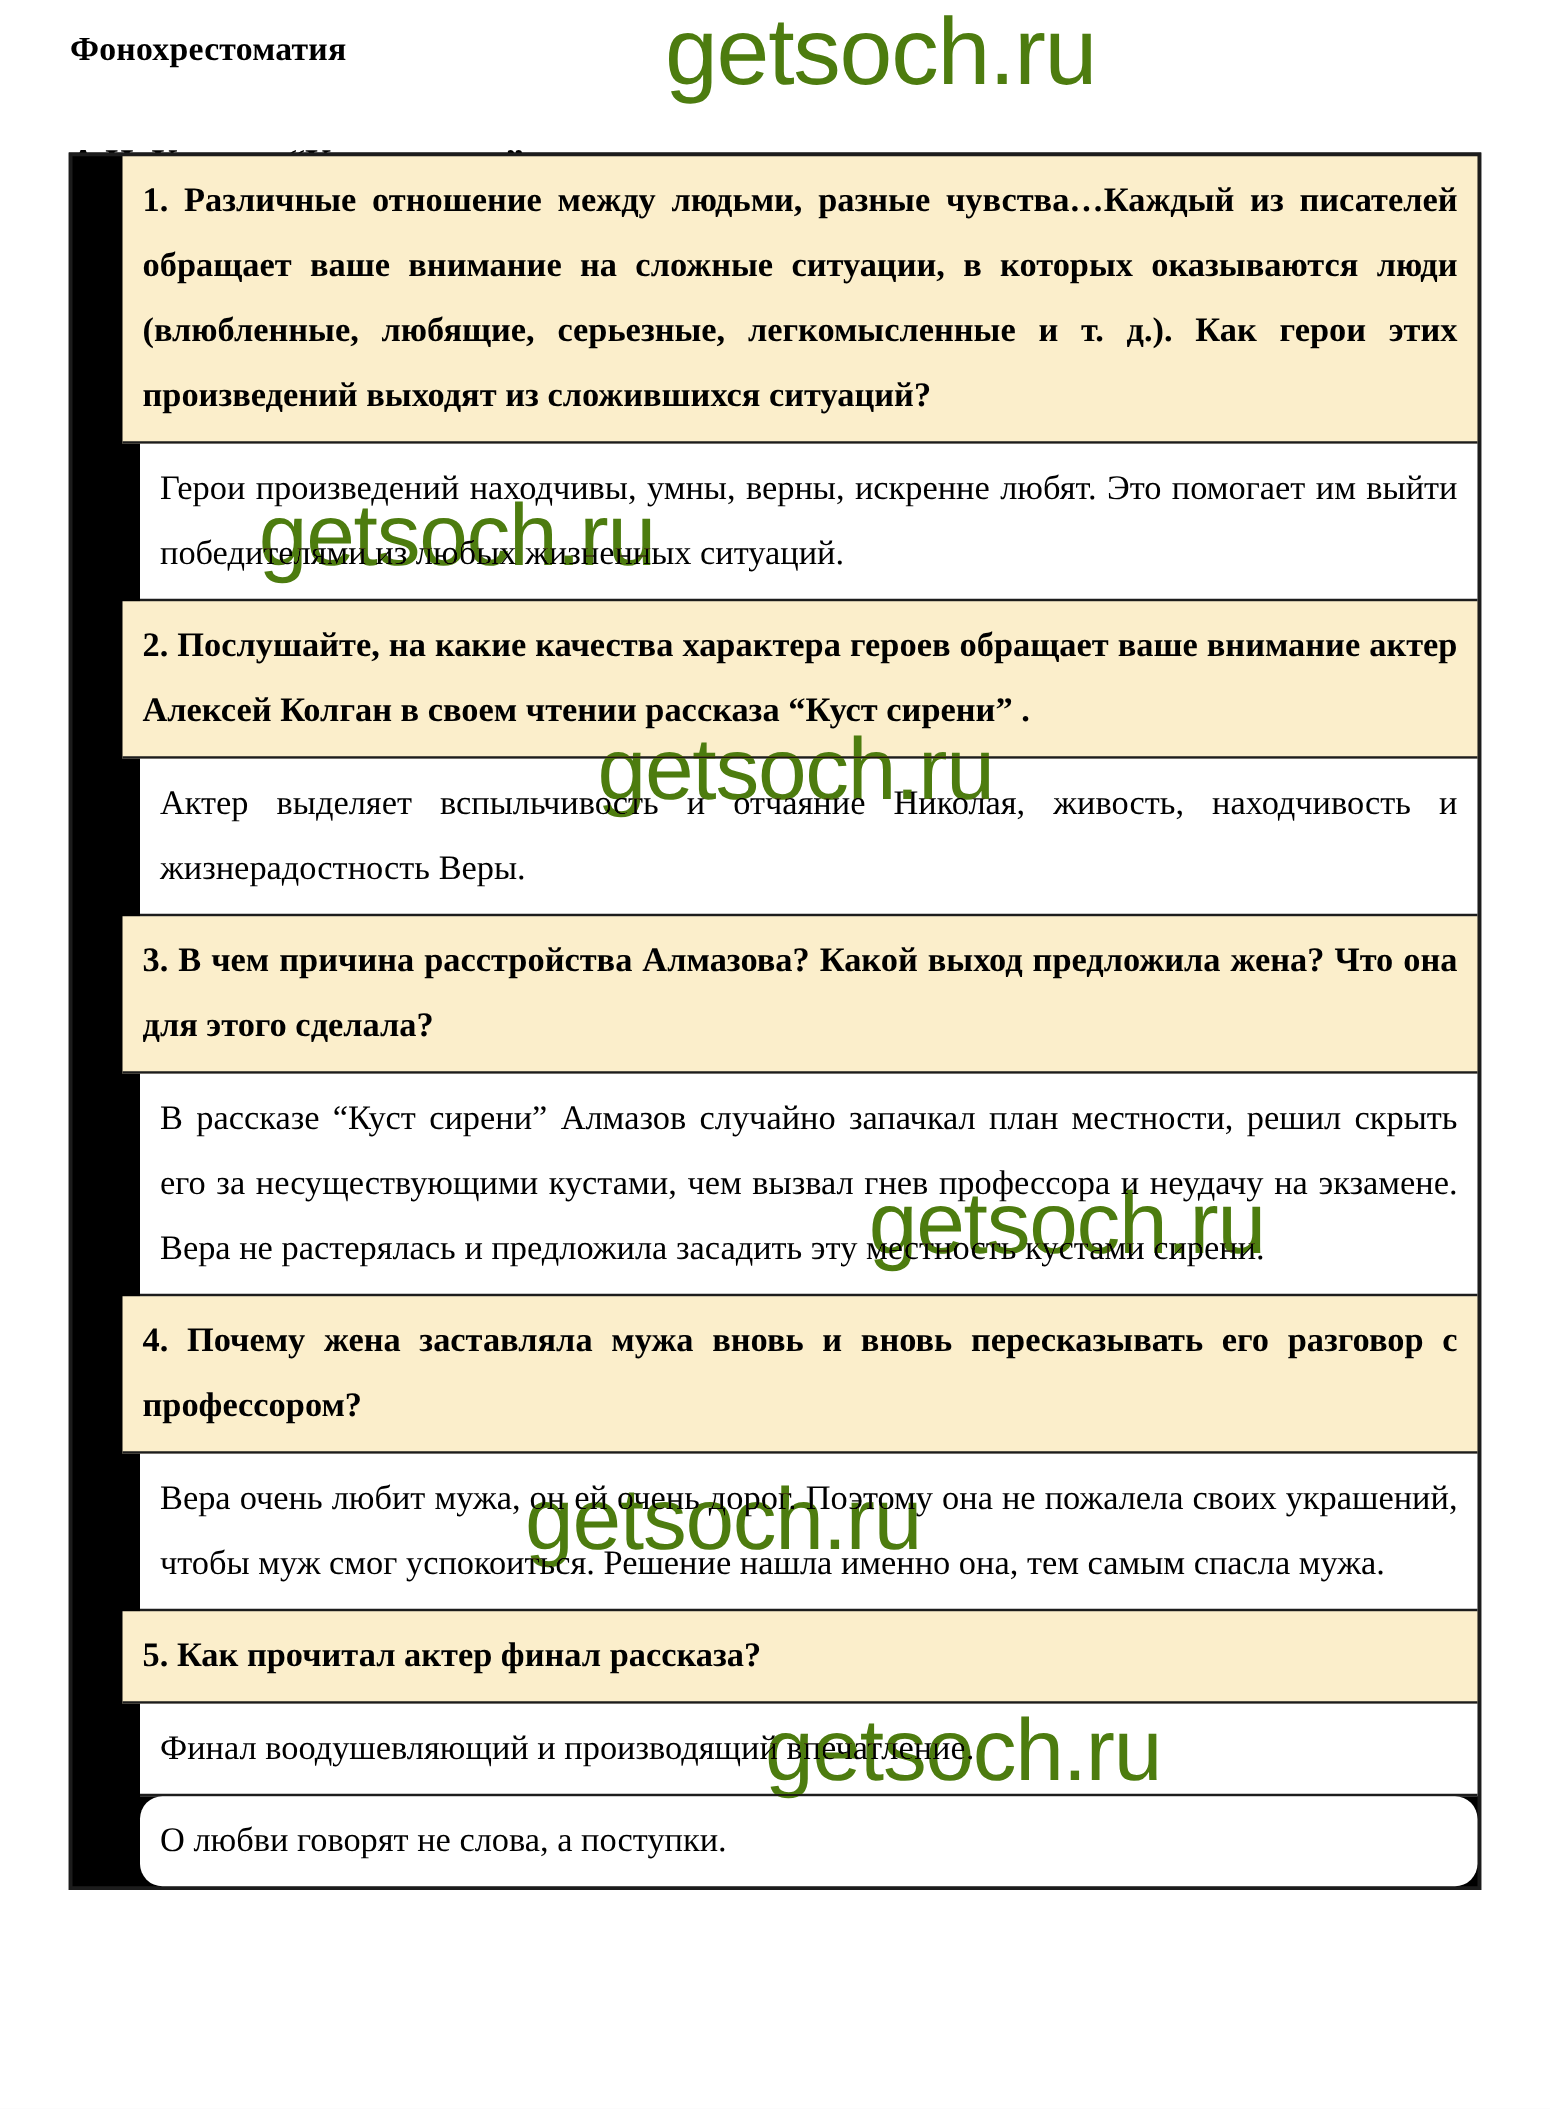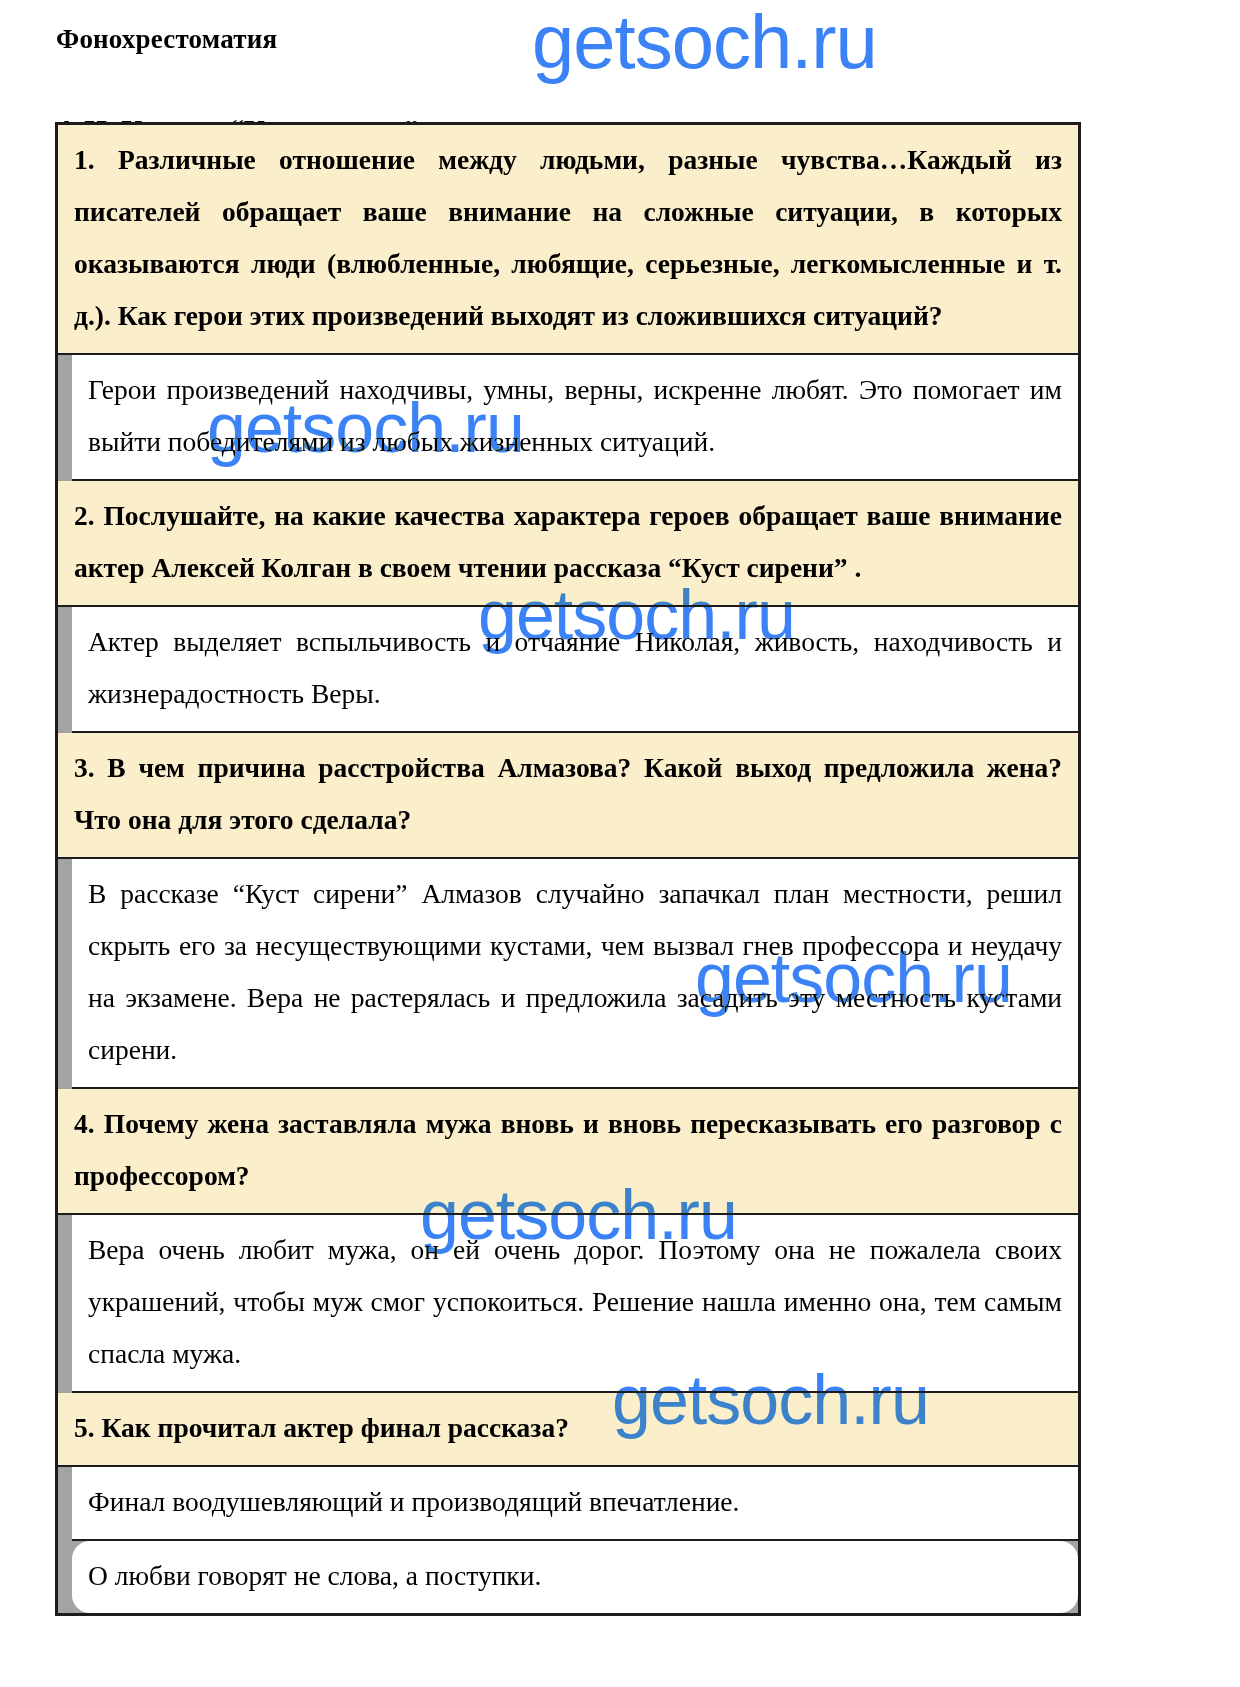--- a/index.html
+++ b/index.html
@@ -31,24 +31,25 @@
     top: 78px;
     font-size: 29px;
     font-weight: bold;
     margin-top: 36px;
   }
 
   .qa-table {
     position: absolute;
     left: 55px;
     top: 122px;
-    width: 1026px;
+    width: 1130px;
     box-sizing: border-box;
     border: 3px solid #1c1c1c;
-    background: #a3a3a3;
+    background: #000000;
+    padding-left: 40px;
   }
   .row {
     box-sizing: border-box;
     padding: 9px 16px 11px 16px;
     font-size: 27.5px;
     line-height: 52px;
     text-align: justify;
     border-bottom: 2px solid #1c1c1c;
   }
   .row:last-child { border-bottom: none; border-radius: 18px; }
@@ -58,21 +59,21 @@
   }
   .row.a {
     background: #ffffff;
     font-weight: normal;
     margin-left: 14px;
   }
 
   .wm {
     position: absolute;
     font-family: "Liberation Sans", sans-serif;
-    color: #3b82f6;
+    color: #4d7c0f;
     mix-blend-mode: darken;
     pointer-events: none;
     z-index: 10;
     white-space: nowrap;
     letter-spacing: -1px;
     line-height: 1;
     font-size: 70px;
   }
   .wm1 { left: 532px; top: 4px;    font-size: 76px; }
   .wm2 { left: 207px; top: 393px; }

